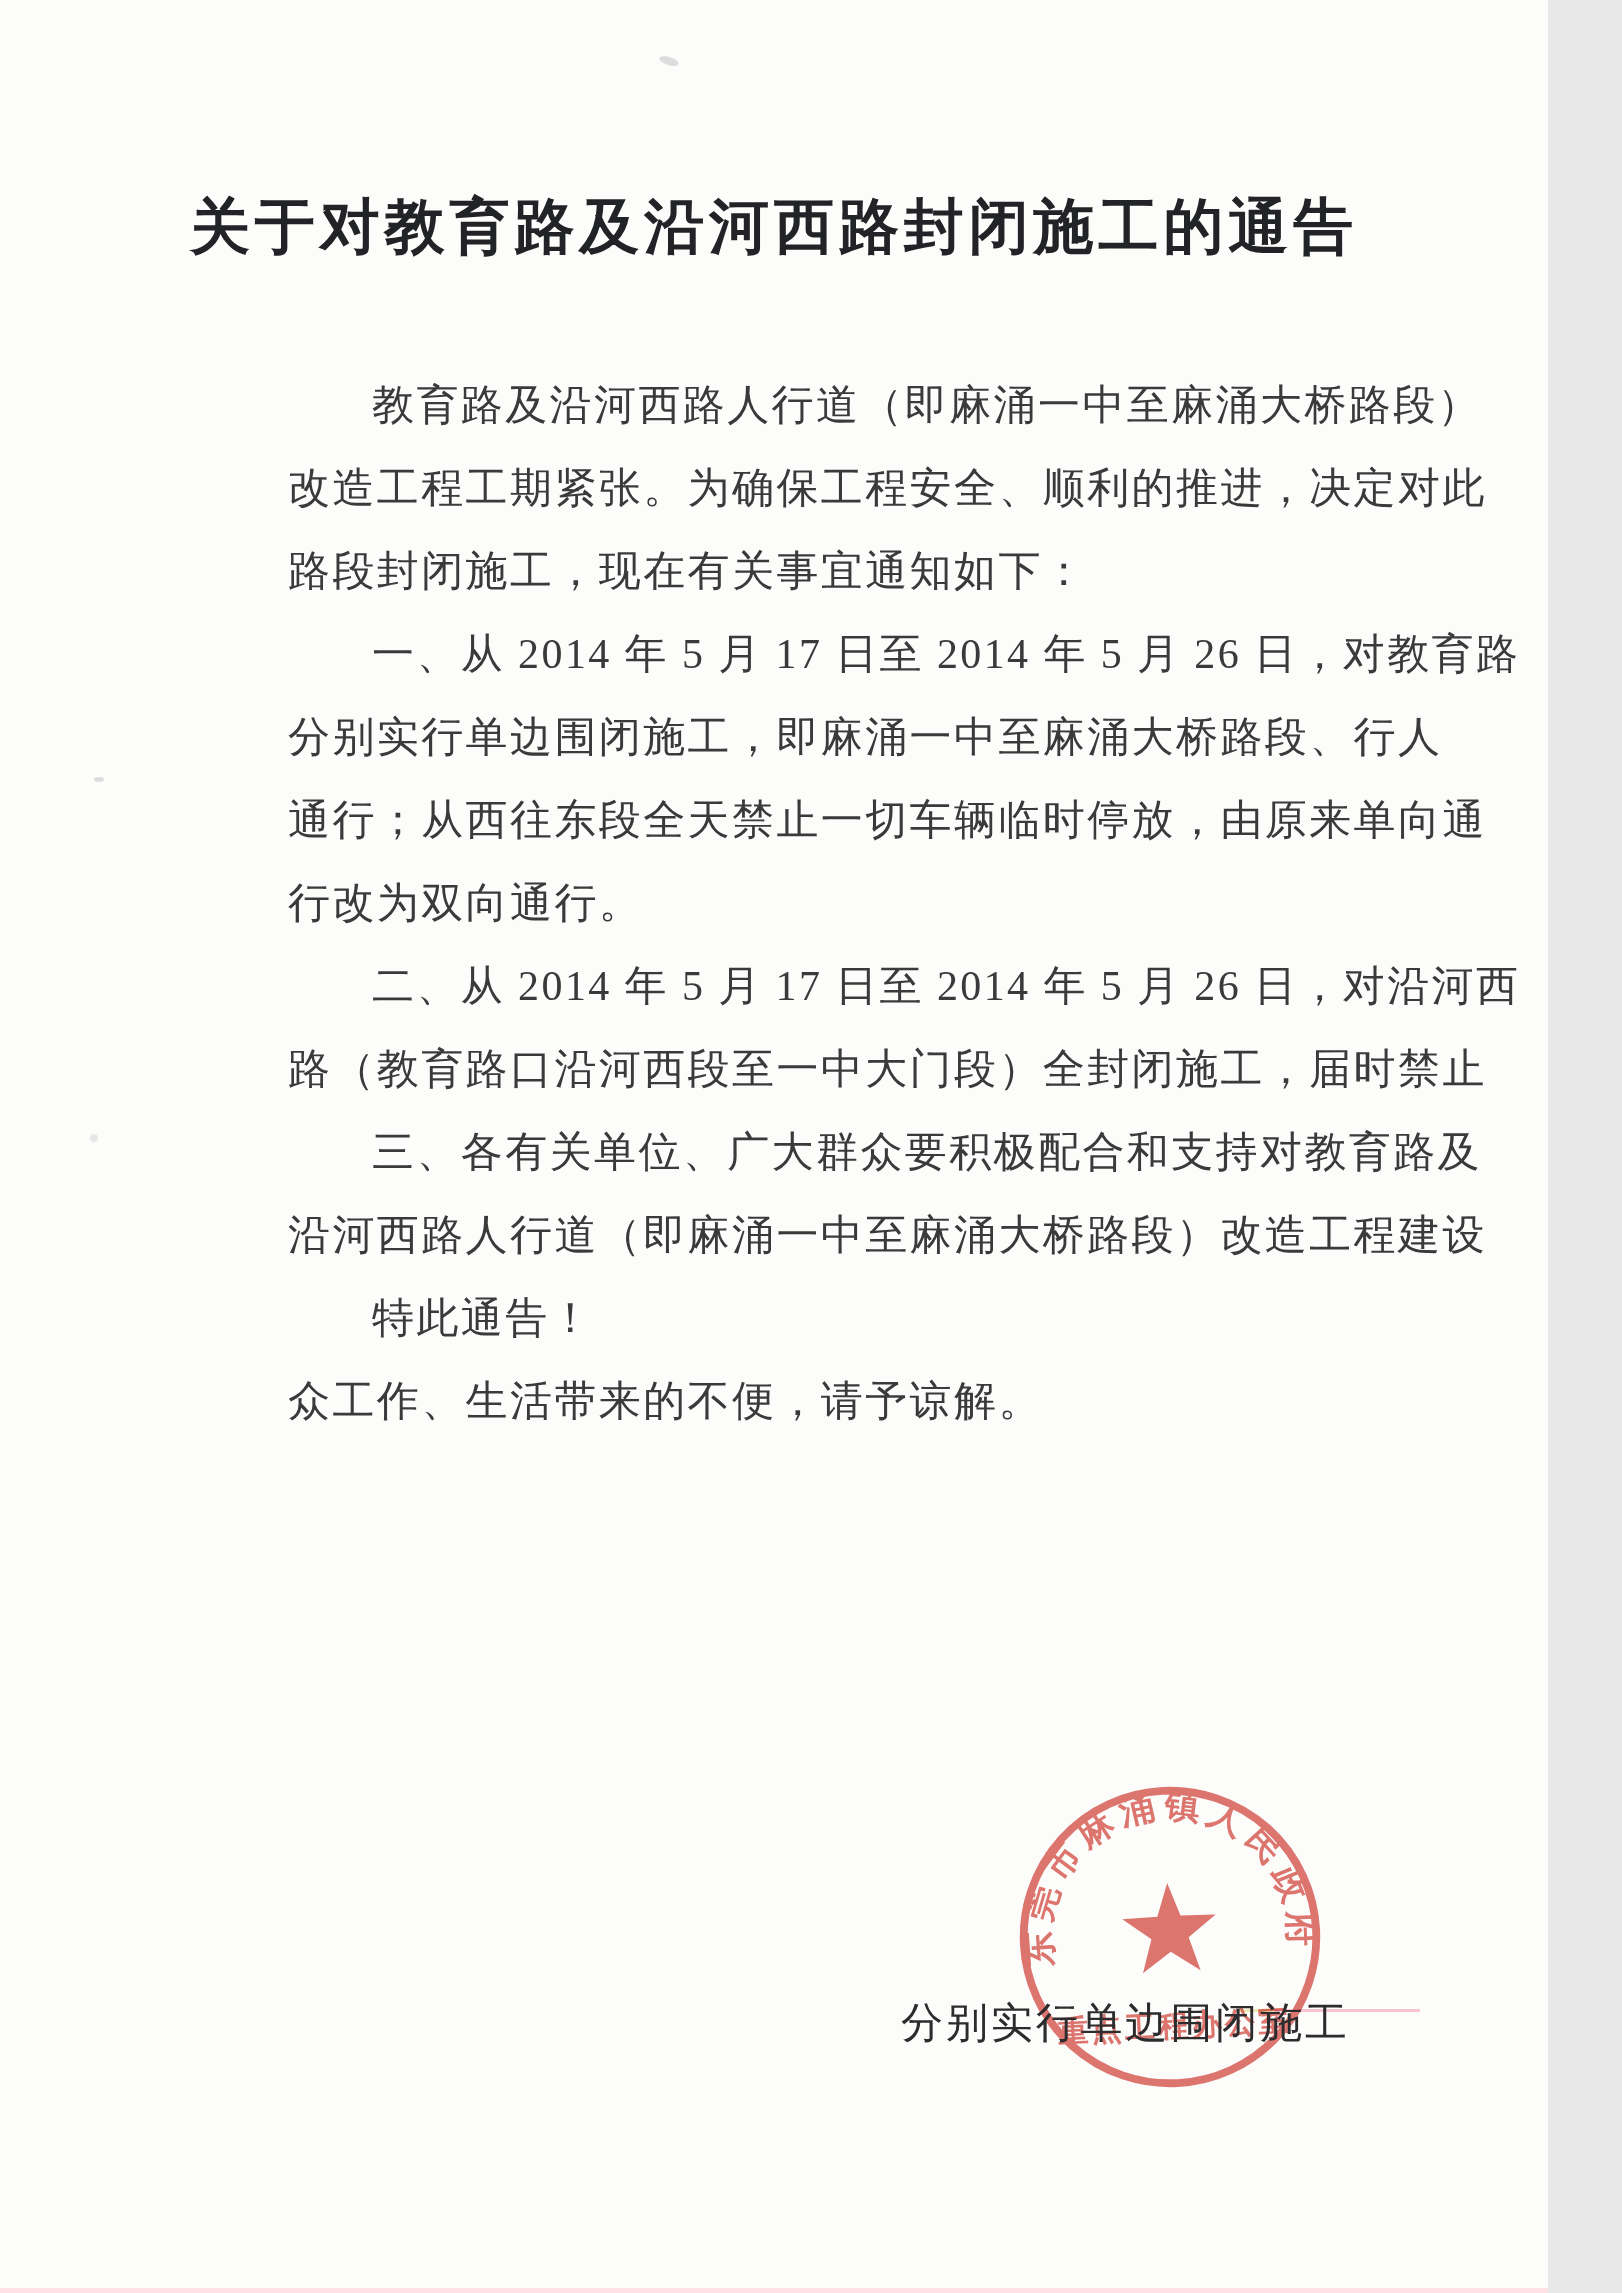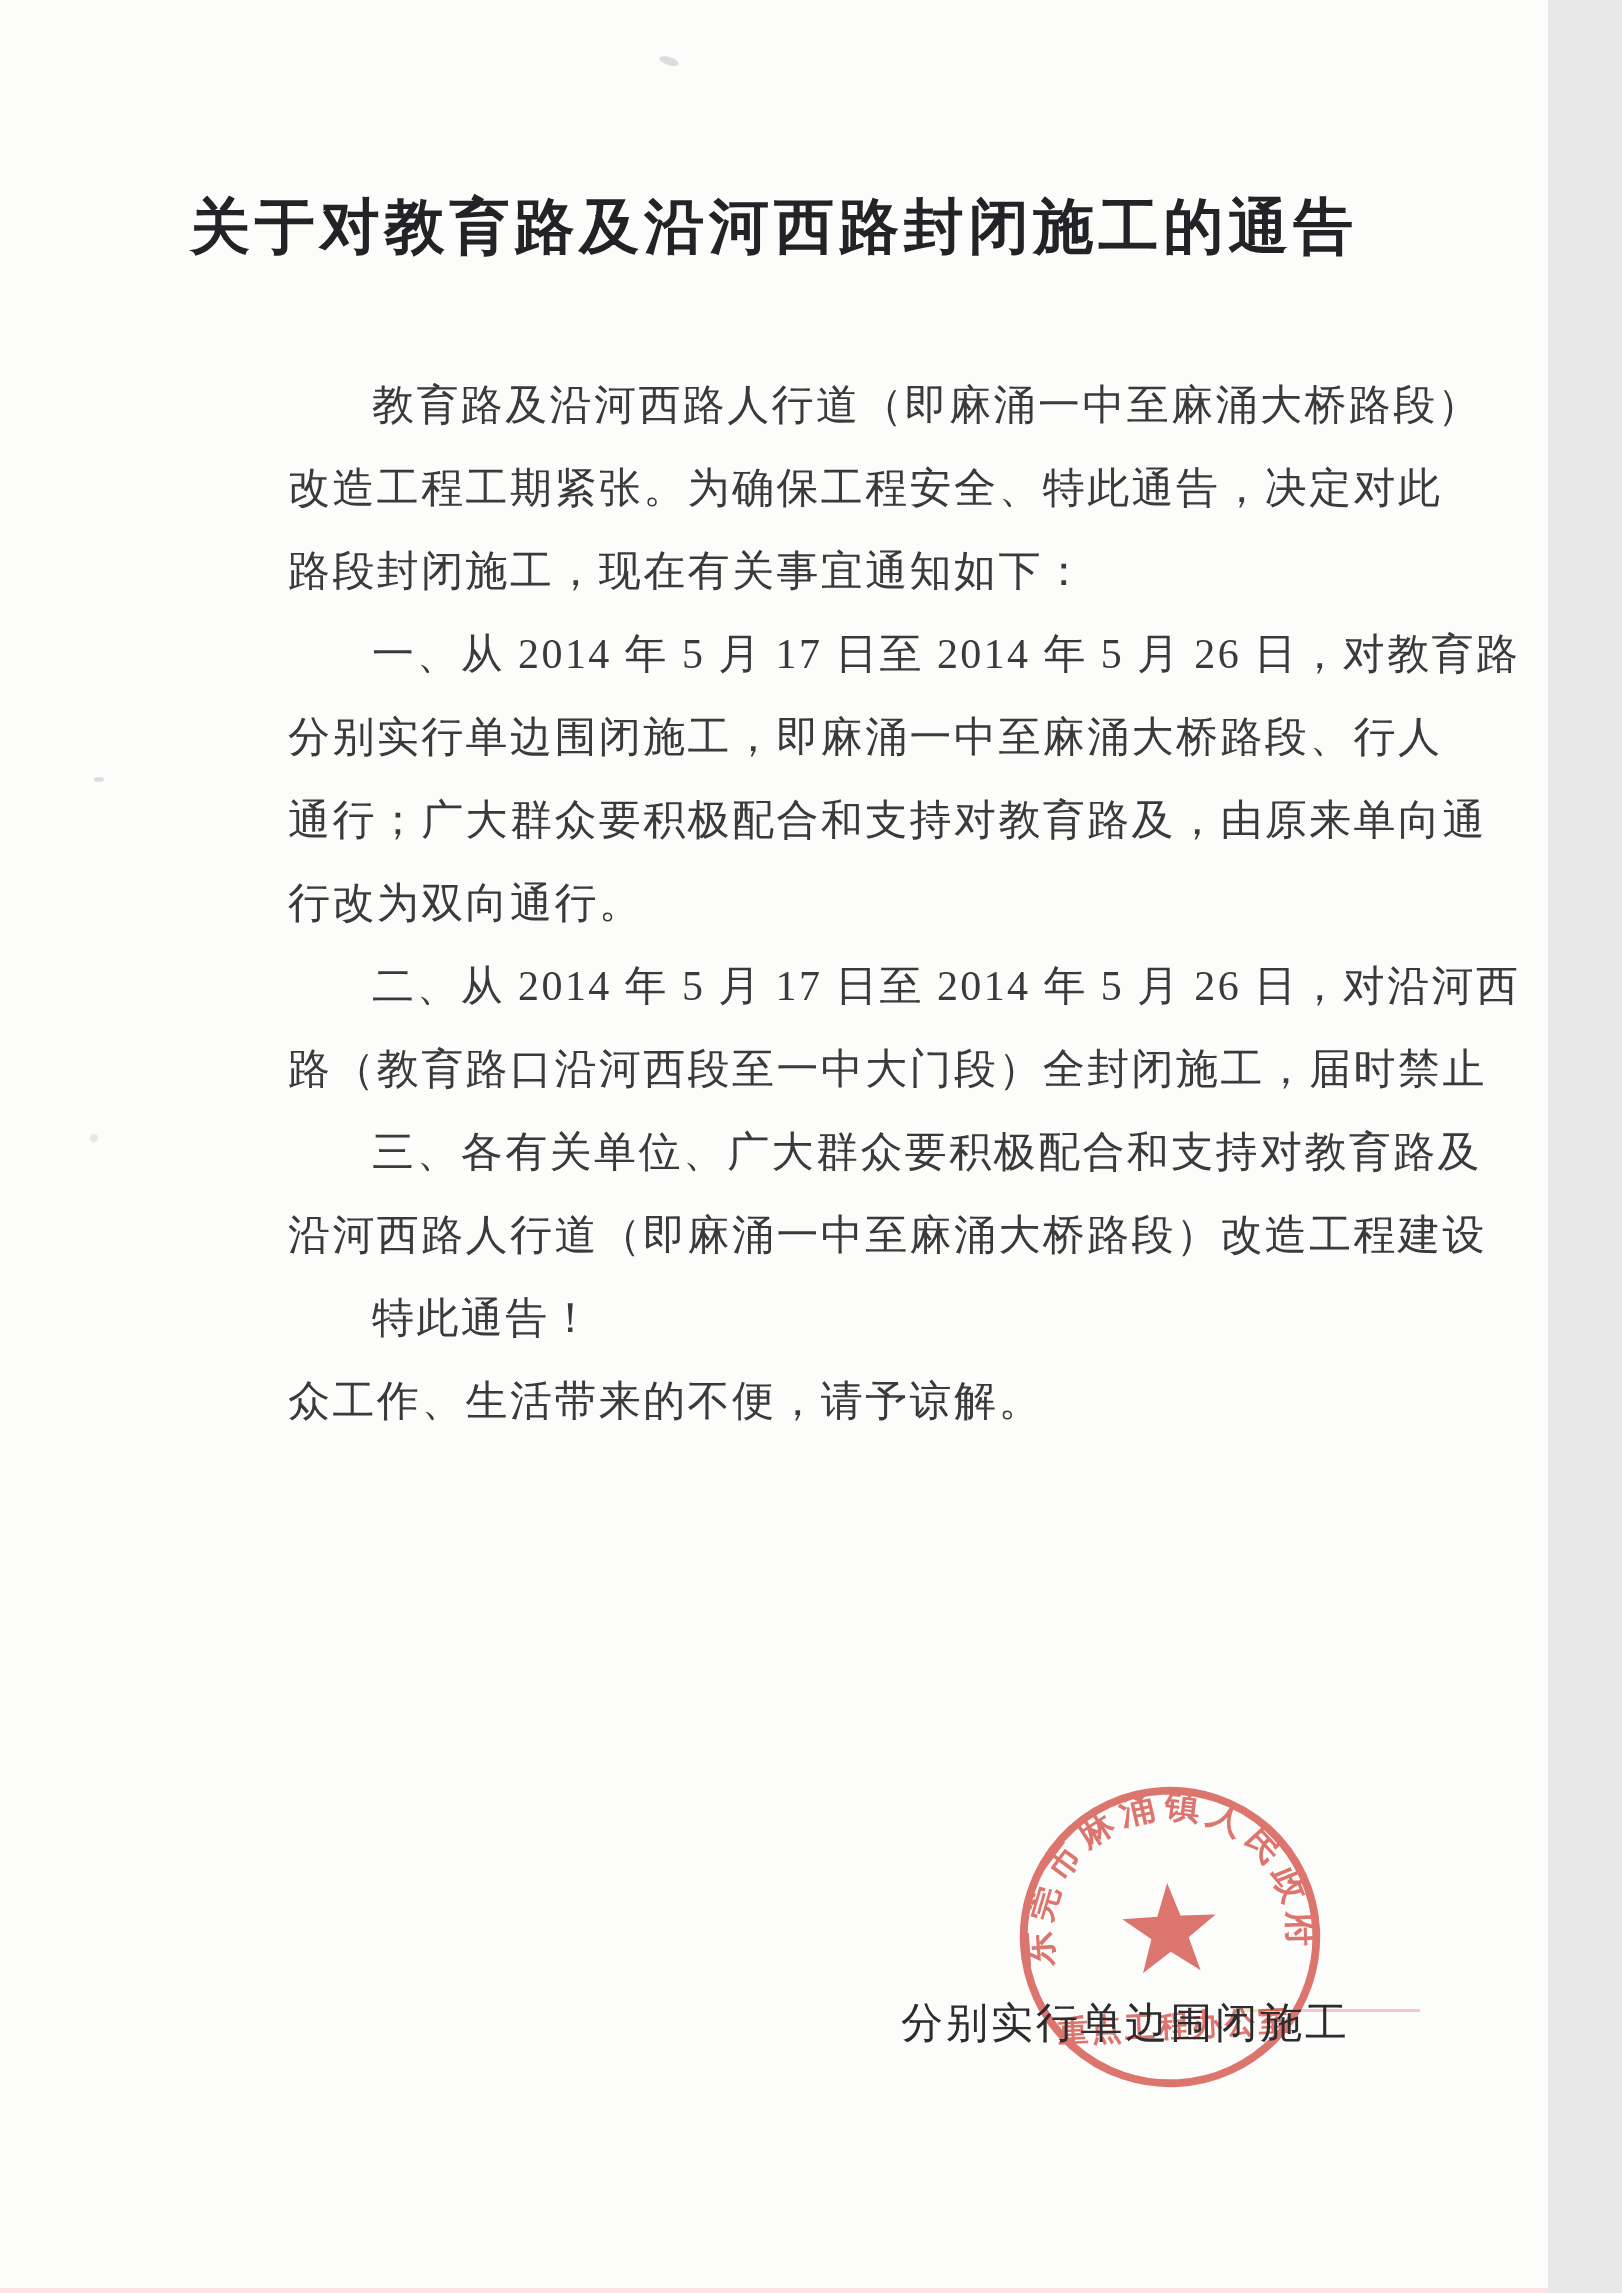--- a/index.html
+++ b/index.html
@@ -98,25 +98,25 @@
 </style>
 </head>
 <body>
 
 <div class="page">
 
   <h1 class="title">关于对教育路及沿河西路封闭施工的通告</h1>
 
   <div class="body-block">
       <div class="body-line indent">教育路及沿河西路人行道（即麻涌一中至麻涌大桥路段）</div>
-      <div class="body-line">改造工程工期紧张。为确保工程安全、特此通告，决定对此</div>
+      <div class="body-line">改造工程工期紧张。为确保工程安全、顺利的推进，决定对此</div>
       <div class="body-line">路段封闭施工，现在有关事宜通知如下：</div>
       <div class="body-line indent">一、从 2014 年 5 月 17 日至 2014 年 5 月 26 日，对教育路</div>
       <div class="body-line">分别实行单边围闭施工，即麻涌一中至麻涌大桥路段、行人</div>
-      <div class="body-line">通行；广大群众要积极配合和支持对教育路及，由原来单向通</div>
+      <div class="body-line">通行；从西往东段全天禁止一切车辆临时停放，由原来单向通</div>
       <div class="body-line">行改为双向通行。</div>
       <div class="body-line indent">二、从 2014 年 5 月 17 日至 2014 年 5 月 26 日，对沿河西</div>
       <div class="body-line">路（教育路口沿河西段至一中大门段）全封闭施工，届时禁止</div>
       <div class="body-line indent">三、各有关单位、广大群众要积极配合和支持对教育路及</div>
       <div class="body-line">沿河西路人行道（即麻涌一中至麻涌大桥路段）改造工程建设</div>
       <div class="body-line indent">特此通告！</div>
       <div class="body-line">众工作、生活带来的不便，请予谅解。</div>
     </div>
 
   <div class="dateline">分别实行单边围闭施工</div>

